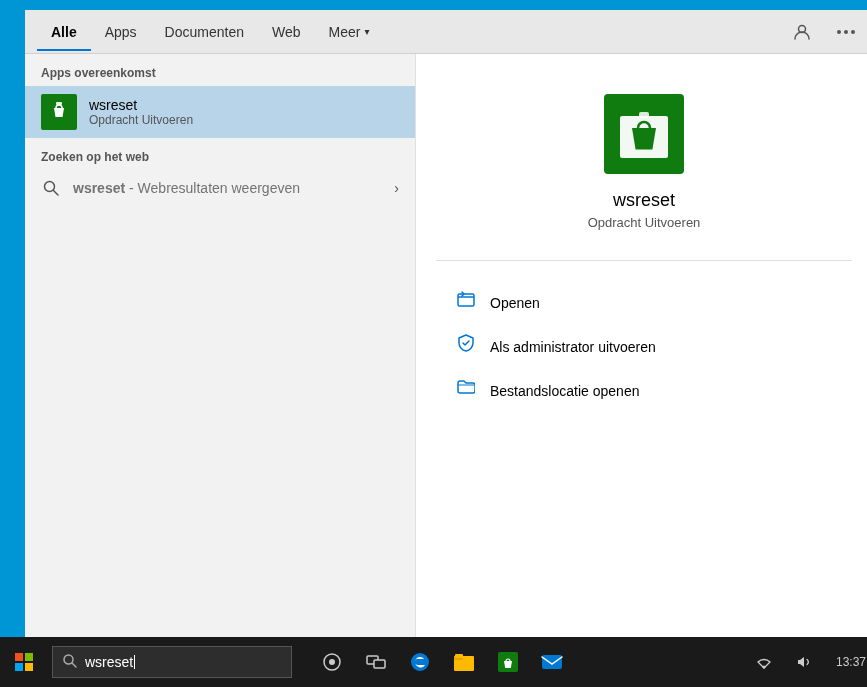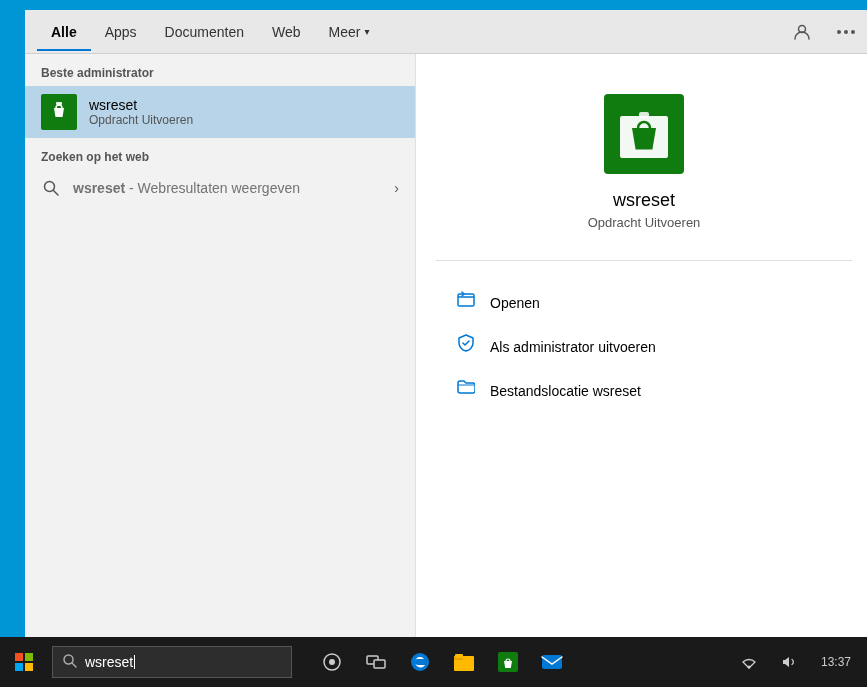--- a/index.html
+++ b/index.html
@@ -292,21 +292,21 @@
       align-items: center;
       justify-content: center;
       cursor: pointer;
     }
 
     
     .taskbar-right {
       margin-left: auto;
       display: flex;
       align-items: center;
-      padding-right: 16px;
+      padding-right: 1px;
       gap: 24px;
       color: #ccc;
       font-size: 12px;
     }
   </style>
 </head>
 <body>
 
 <div class="search-window">
 
@@ -340,21 +340,21 @@
           <circle cx="9" cy="2" r="2"></circle>
           <circle cx="16" cy="2" r="2"></circle>
         </svg>
       </div>
     </div>
   </div>
 
   <div class="content-area">
 
     <div class="left-panel">
-      <div class="section-label">Beste administrator</div>
+      <div class="section-label">Apps overeenkomst</div>
 
       <div class="result-item selected">
         <div class="result-icon">
 
           <svg width="36" height="36" viewBox="0 0 36 36" xmlns="http://www.w3.org/2000/svg">
             <rect width="36" height="36" rx="2" fill="#107c10"></rect>
             <rect x="4" y="4" width="28" height="28" rx="1" fill="#107c10"></rect>
 
             <path d="M13 14h10l-1.5 9H14.5L13 14z" fill="white"></path>
             <path d="M15 14c0-1.657 1.343-3 3-3s3 1.343 3 3" stroke="white" stroke-width="1.5" fill="none" stroke-linecap="round"></path>
@@ -423,21 +423,21 @@
           <span class="action-label">Als administrator uitvoeren</span>
         </div>
 
         <div class="action-item">
           <div class="action-icon">
             <svg width="18" height="18" viewBox="0 0 18 18" fill="none" xmlns="http://www.w3.org/2000/svg">
               <path d="M1 5a2 2 0 012-2h4l2 2h7a2 2 0 012 2v6a2 2 0 01-2 2H3a2 2 0 01-2-2V5z" stroke="#0078d4" stroke-width="1.5" stroke-linejoin="round"></path>
               <path d="M1 7h16" stroke="#0078d4" stroke-width="1"></path>
             </svg>
           </div>
-          <span class="action-label">Bestandslocatie wsreset</span>
+          <span class="action-label">Bestandslocatie openen</span>
         </div>
 
       </div>
     </div>
   </div>
 </div>
 
 <div class="taskbar">
 
   <div class="start-button">

